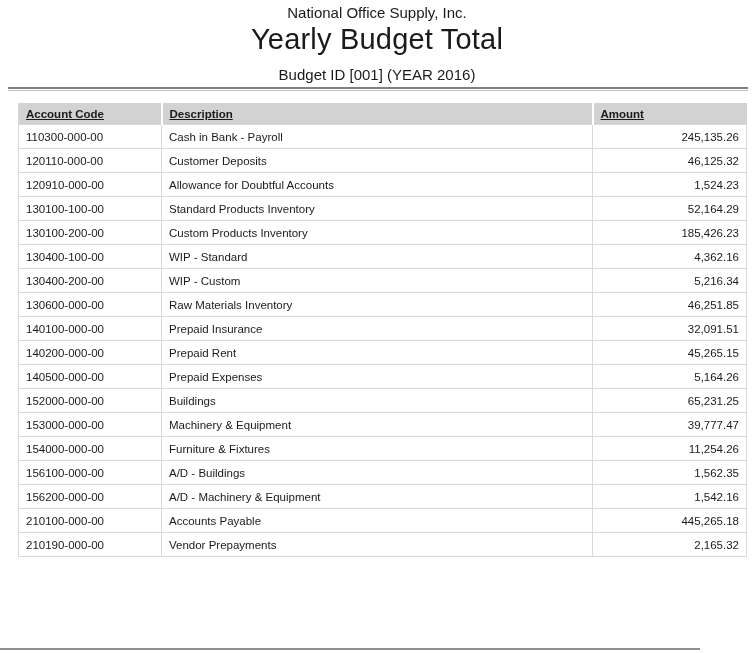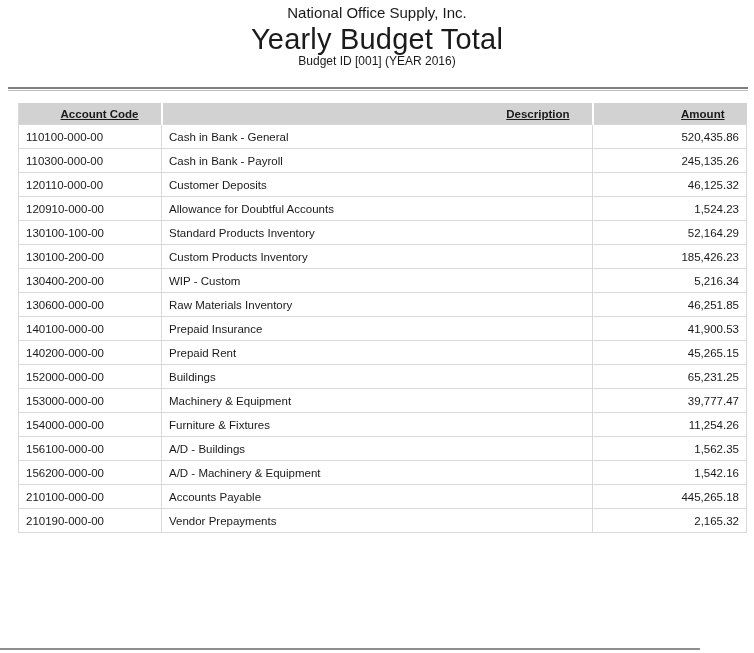--- a/index.html
+++ b/index.html
@@ -17,21 +17,21 @@
   }
   .centered {
     position: absolute;
     left: 0;
     right: 0;
     text-align: center;
     white-space: nowrap;
   }
   .company  { top: 4px;  font-size: 15px; }
   .title    { top: 23px; font-size: 29px; letter-spacing: 0.2px; }
-  .subtitle { top: 54px; font-size: 12px; }
+  .subtitle { top: 66px; font-size: 15px; }
   .double-rule {
     position: absolute;
     top: 87px;
     left: 8px;
     width: 740px;
     height: 1px;
     border-top: 2px solid var(--rule_dark, #808080);
     border-bottom: 1px solid var(--rule_light, #bfbfbf);
   }
   table.report {
@@ -40,23 +40,23 @@
     left: 18px;
     width: 728px;
     border-collapse: collapse;
     table-layout: fixed;
     font-size: 11.5px;
   }
   table.report th {
     background: var(--header_bg, #d2d2d2);
     font-weight: bold;
     text-decoration: underline;
-    text-align: right;
+    text-align: left;
     height: 21px;
-    padding: 0 22px;
+    padding: 0 7px;
     border-left: 2px solid #ffffff;
     border-bottom: 1px solid var(--grid_border, #d9d9d9);
     overflow: hidden;
   }
   table.report th:first-child { border-left: 1px solid var(--grid_border, #d9d9d9); }
   table.report td {
     height: 23px;
     padding: 0 7px;
     border: 1px solid var(--grid_border, #d9d9d9);
     background: #ffffff;
@@ -95,25 +95,20 @@
     </colgroup>
     <thead>
       <tr>
         <th>Account Code</th>
         <th>Description</th>
         <th class="amount">Amount</th>
       </tr>
     </thead>
     <tbody>
         <tr>
-          <td>110100-000-00</td>
-          <td>Cash in Bank - General</td>
-          <td class="amount">520,435.86</td>
-        </tr>
-        <tr>
           <td>110300-000-00</td>
           <td>Cash in Bank - Payroll</td>
           <td class="amount">245,135.26</td>
         </tr>
         <tr>
           <td>120110-000-00</td>
           <td>Customer Deposits</td>
           <td class="amount">46,125.32</td>
         </tr>
         <tr>
@@ -125,40 +120,50 @@
           <td>130100-100-00</td>
           <td>Standard Products Inventory</td>
           <td class="amount">52,164.29</td>
         </tr>
         <tr>
           <td>130100-200-00</td>
           <td>Custom Products Inventory</td>
           <td class="amount">185,426.23</td>
         </tr>
         <tr>
+          <td>130400-100-00</td>
+          <td>WIP - Standard</td>
+          <td class="amount">4,362.16</td>
+        </tr>
+        <tr>
           <td>130400-200-00</td>
           <td>WIP - Custom</td>
           <td class="amount">5,216.34</td>
         </tr>
         <tr>
           <td>130600-000-00</td>
           <td>Raw Materials Inventory</td>
           <td class="amount">46,251.85</td>
         </tr>
         <tr>
           <td>140100-000-00</td>
           <td>Prepaid Insurance</td>
-          <td class="amount">41,900.53</td>
+          <td class="amount">32,091.51</td>
         </tr>
         <tr>
           <td>140200-000-00</td>
           <td>Prepaid Rent</td>
           <td class="amount">45,265.15</td>
         </tr>
         <tr>
+          <td>140500-000-00</td>
+          <td>Prepaid Expenses</td>
+          <td class="amount">5,164.26</td>
+        </tr>
+        <tr>
           <td>152000-000-00</td>
           <td>Buildings</td>
           <td class="amount">65,231.25</td>
         </tr>
         <tr>
           <td>153000-000-00</td>
           <td>Machinery &amp; Equipment</td>
           <td class="amount">39,777.47</td>
         </tr>
         <tr>

